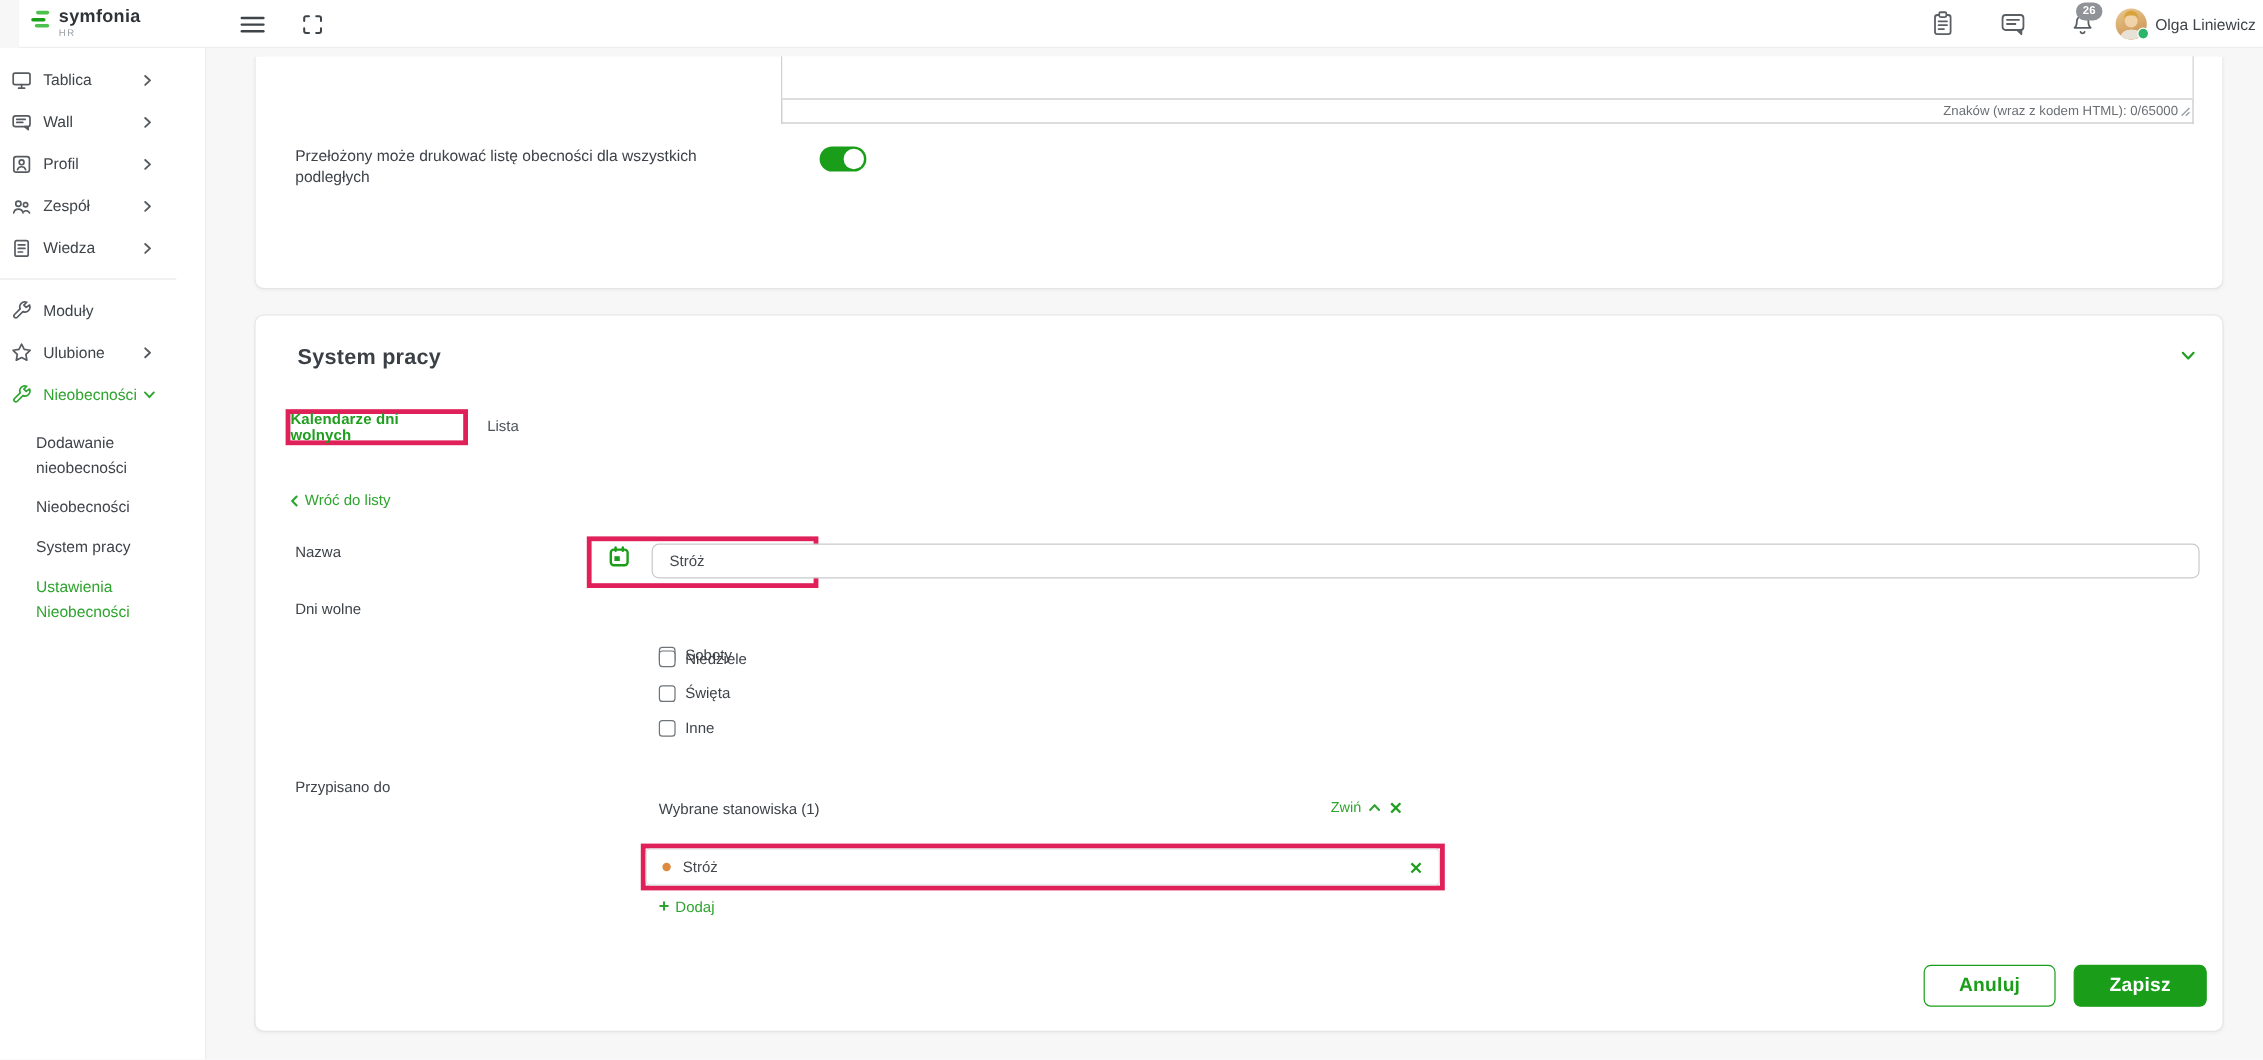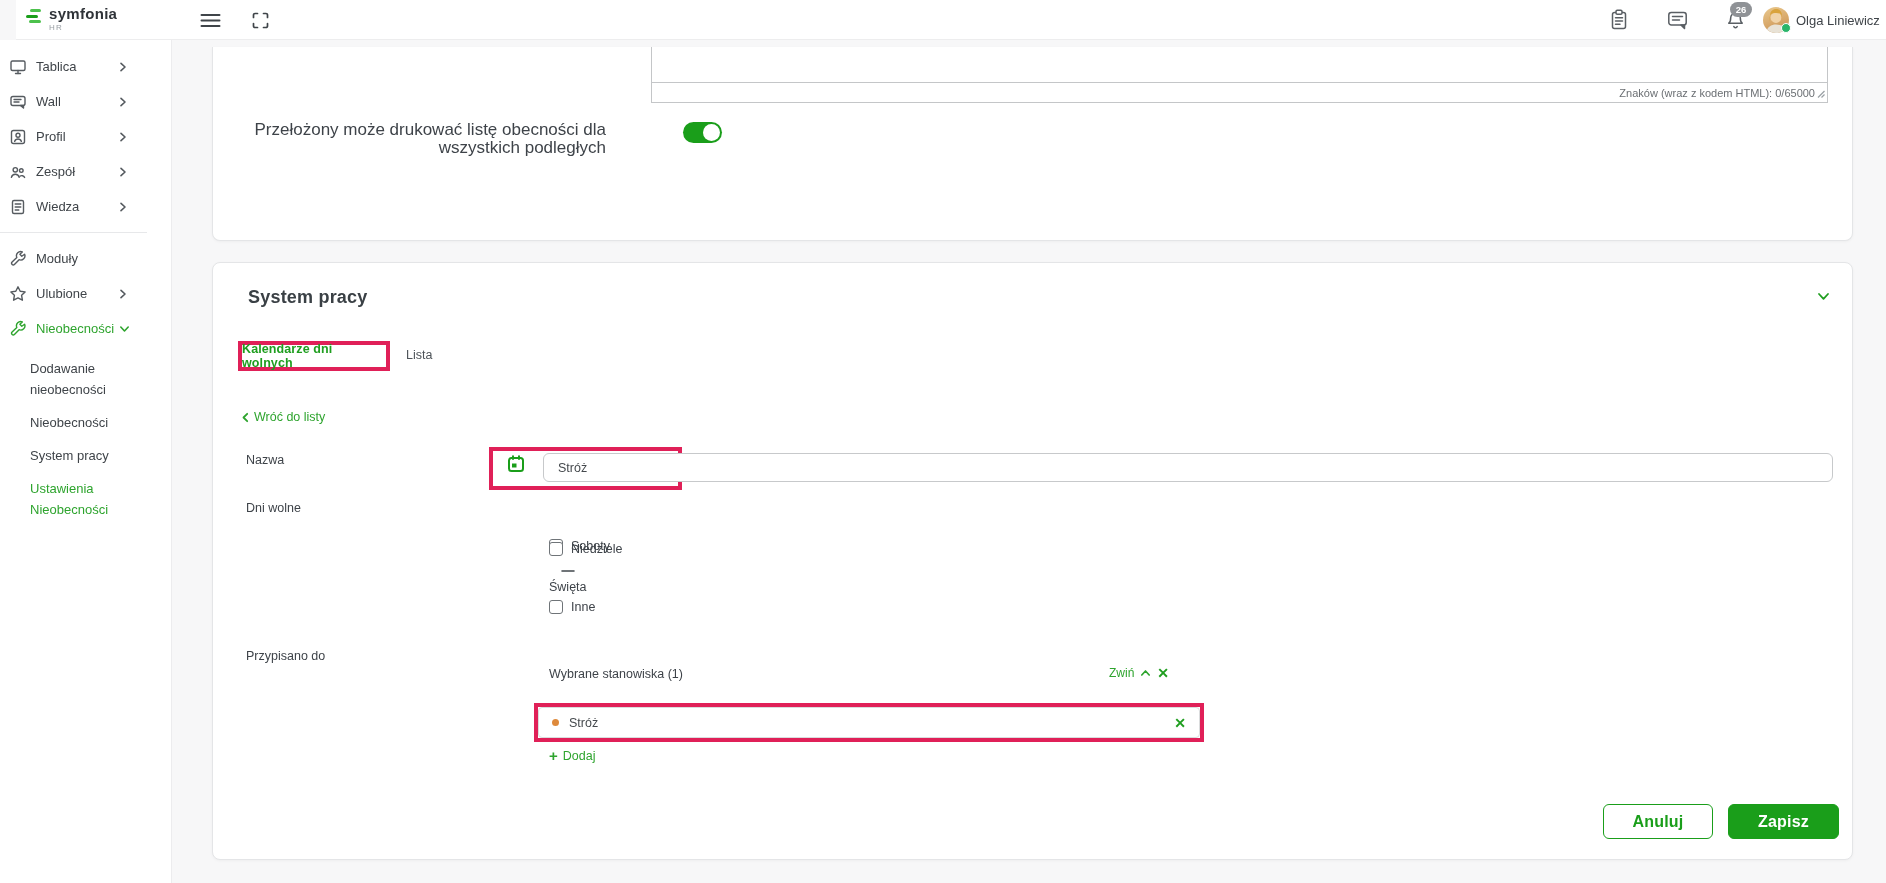--- a/index.html
+++ b/index.html
@@ -51,21 +51,21 @@
 
   
   .editor { position:absolute; left:438px; top:0; width:1177px; height:56px;
     border:1px solid #c4c6c8; border-top:none; }
   .editor-body { height:36px; border-bottom:1px solid #c4c6c8; background:#fff; }
   .editor-status { height:19px; display:flex; align-items:center; justify-content:flex-end;
     padding-right:12px; font-size:11px; color:#6b6f73; position:relative; }
   .resize-grip { position:absolute; right:2px; bottom:2px; }
 
   .toggle-row { position:absolute; left:33px; width:1100px; display:flex; }
-  .toggle-label { width:360px; font-size:17px; line-height:18px; color:#3e4349;text-align:right; }
+  .toggle-label { width:360px; font-size:13px; line-height:18px; color:#3e4349; }
   .toggle { position:absolute; left:437px; top:1px; width:39px; height:21px; border-radius:11px;
     background:#1A9E1A; cursor:pointer; }
   .toggle::after { content:""; position:absolute; width:17px; height:17px; border-radius:50%;
     background:#fff; top:2px; right:2px; }
 
   
   .ws-title { position:absolute; left:35px; top:24px; font-size:18px; font-weight:600;
     color:#3a4045; letter-spacing:.2px; }
   .ws-collapse { position:absolute; left:1604px; top:29px; cursor:pointer; display:flex; }
   .anno { border:4px solid #E02058; position:absolute; }
@@ -368,21 +368,21 @@
 
     <div class="field-label" style="top:238px;">Dni wolne</div>
     <div class="cb-row" style="top:251px;margin-top:24px;">
       <span class="cb"></span>
       <span>Soboty</span>
     </div>
     <div class="cb-row" style="top:278px;">
       <span class="cb"></span>
       <span>Niedziele</span>
     </div>
-    <div class="cb-row" style="top:307px;flex-direction:column;">
+    <div class="cb-row" style="top:307px;">
       <span class="cb"></span>
       <span>Święta</span>
     </div>
     <div class="cb-row" style="top:336px;">
       <span class="cb"></span>
       <span>Inne</span>
     </div>
 
     <div class="field-label" style="top:386px;">Przypisano do</div>
     <div class="sel-header">Wybrane stanowiska (1)</div>

